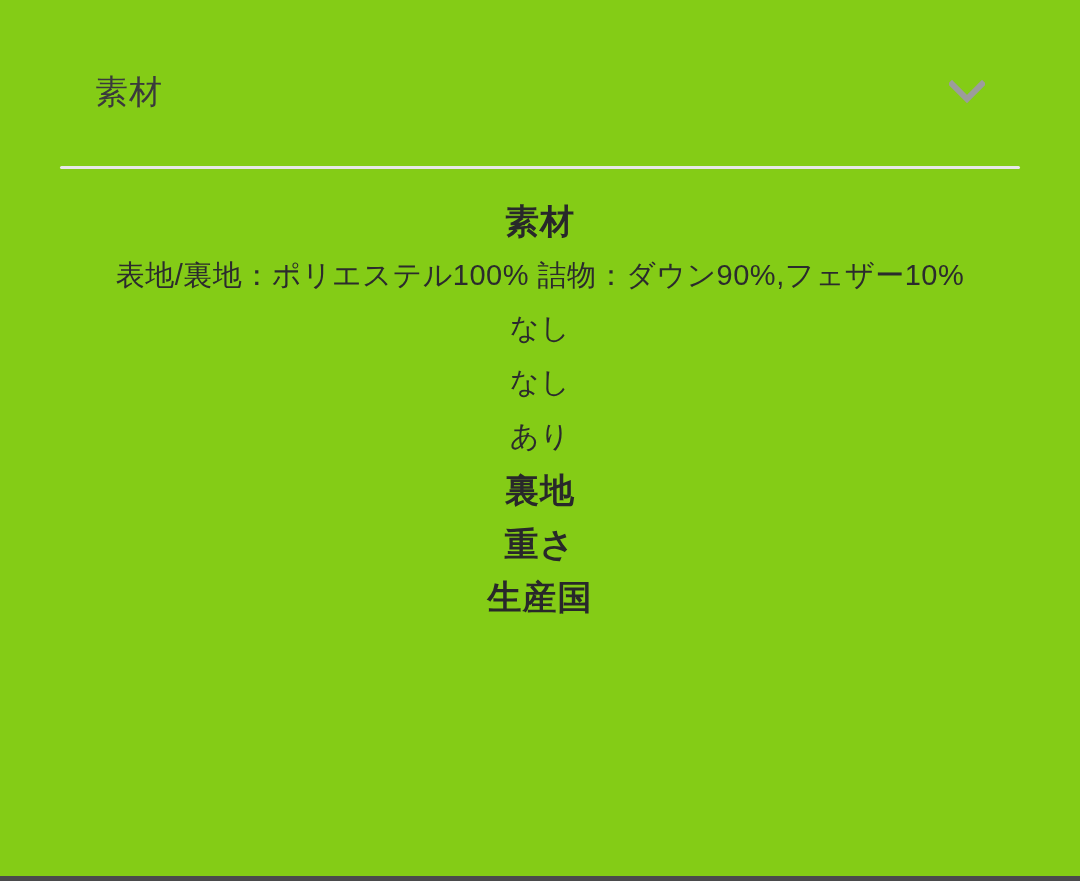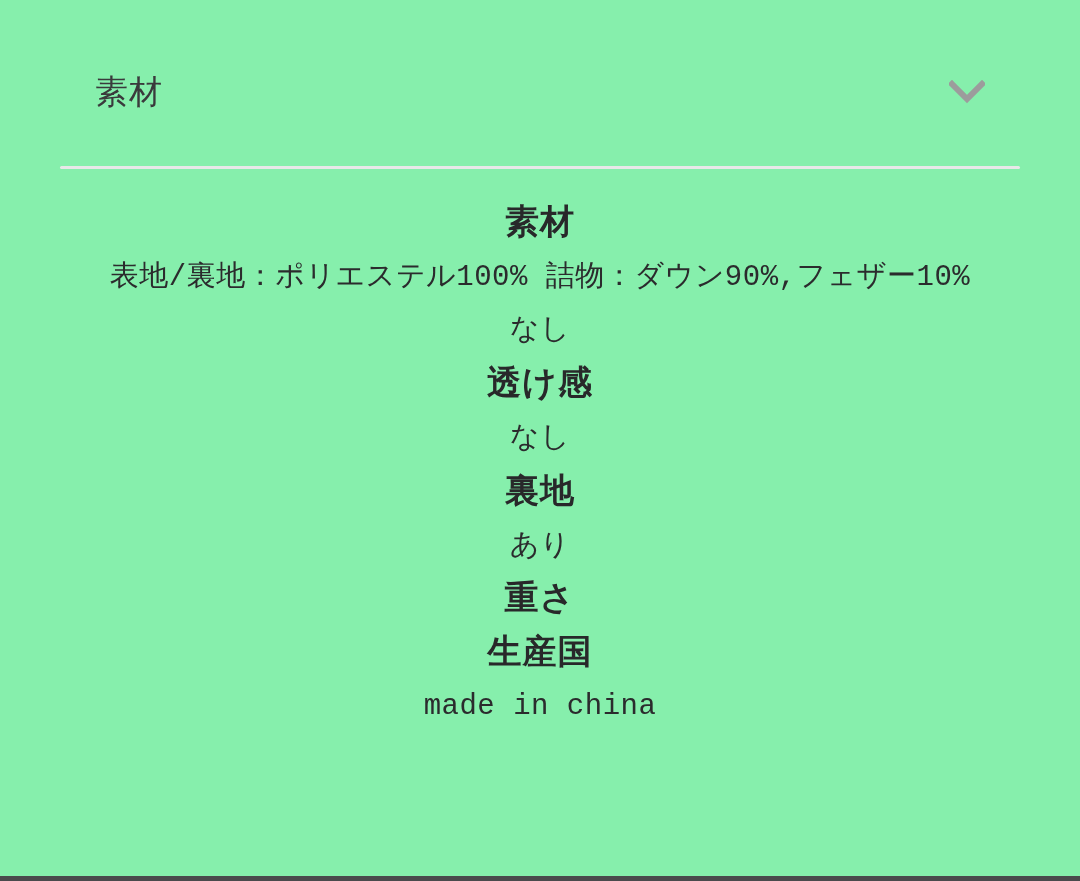--- a/index.html
+++ b/index.html
@@ -7,22 +7,21 @@
   body {
     font-family: "Liberation Sans", "DejaVu Sans", sans-serif;
     width: 1080px;
     height: 881px;
     position: relative;
     overflow: hidden;
   }
   .sheet {
     position: absolute;
     inset: 0;
-    background: #86efac;
-    font-family: Liberation Mono, monospace;
+    background: #84cc16;
   }
   
   .accordion-header {
     position: absolute;
     top: 70px;
     left: 95px;
     right: 95px;
     height: 44px;
     display: flex;
     align-items: center;
@@ -101,24 +100,22 @@
       </svg>
     </span>
   </div>
 
   <div class="divider"></div>
 
   <div class="spec-list">
     <div class="spec-row label">素材</div>
     <div class="spec-row value">表地/裏地：ポリエステル100% 詰物：ダウン90%,フェザー10%</div>
     <div class="spec-row value">なし</div>
-    <div class="spec-row label">透け感</div>
     <div class="spec-row value">なし</div>
+    <div class="spec-row value">あり</div>
     <div class="spec-row label">裏地</div>
-    <div class="spec-row value">あり</div>
     <div class="spec-row label">重さ</div>
     <div class="spec-row label">生産国</div>
-    <div class="spec-row value">made in china</div>
   </div>
 
   <div class="bottom-bar"></div>
 
 </div>
 
 </body></html>

